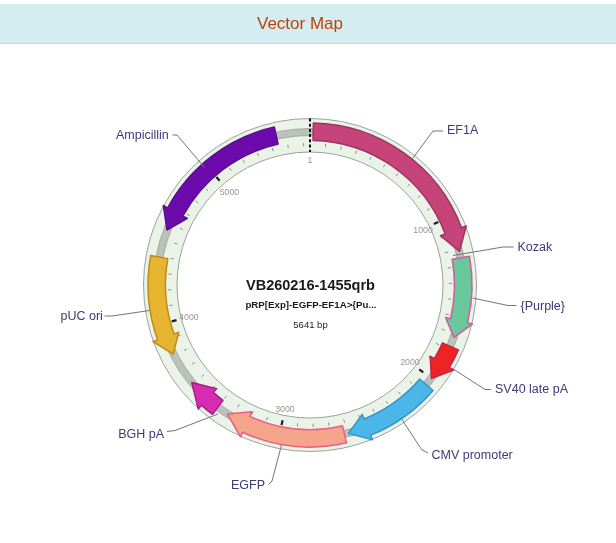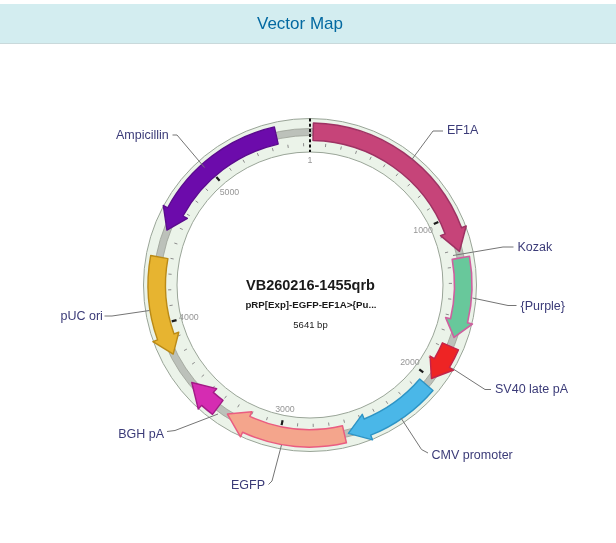--- a/index.html
+++ b/index.html
@@ -1,18 +1,18 @@
 <!DOCTYPE html>
 <html><head>
 <meta charset="utf-8">
 <style>
 html,body{margin:0;padding:0;background:#fff;width:616px;height:543px;overflow:hidden;}
 #hdr{position:absolute;left:0;top:4px;width:616px;height:39px;background:#d3edf0;border-bottom:1px solid #c9d9db;}
 #hdr span{position:absolute;left:0;top:0;width:600px;text-align:center;line-height:39px;
-  font-family:'Liberation Sans',sans-serif;font-size:17px;color:#0369a1;}
+  font-family:'Liberation Sans',sans-serif;font-size:17px;color:#c2410c;}
 </style>
 </head>
 <body>
 <div id="hdr">
     <span>Vector Map</span>
   </div>
 <svg width="616" height="543" viewBox="0 0 616 543" style="position:absolute;left:0;top:0;font-family:'Liberation Sans',sans-serif">
     <circle cx="310.0" cy="285.0" r="166.5" fill="#ebf3e9" stroke="#9aa598" stroke-width="1"></circle>
     <circle cx="310.0" cy="285.0" r="133" fill="#ffffff" stroke="#9aa598" stroke-width="1"></circle>
     <circle cx="310.0" cy="285.0" r="153" fill="none" stroke="#bcc1ba" stroke-width="7"></circle>

